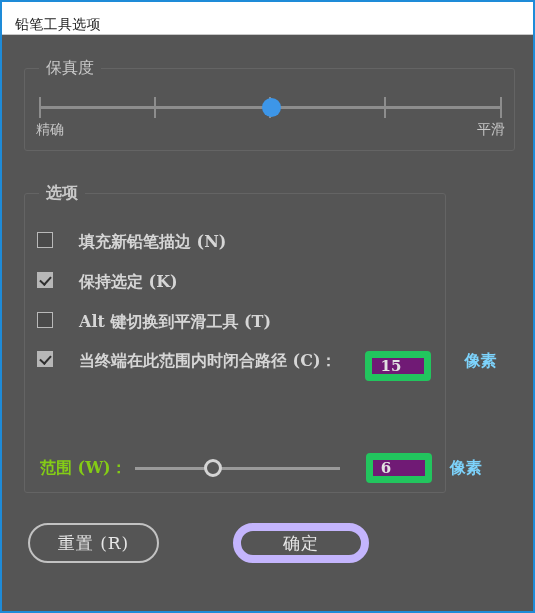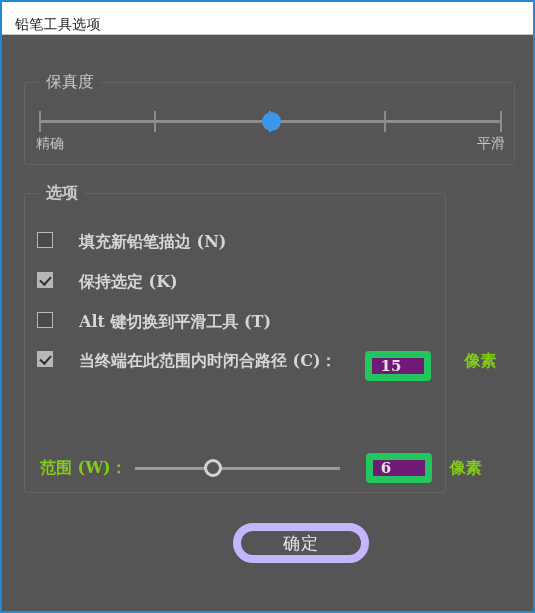--- a/index.html
+++ b/index.html
@@ -66,21 +66,21 @@
     padding: 0 7px;
     background: #555555;
     font-size: 16px;
     color: #c9c9c9;
     font-family: "DejaVu Serif", "Liberation Serif", serif;
     white-space: nowrap;
   }
 
   #group-fidelity {
     left: 22px;
-    top: 47px;
+    top: 33px;
     width: 491px;
     height: 83px;
   }
   #group-options {
     left: 22px;
     top: 158px;
     width: 422px;
     height: 300px;
     font-weight: bold;
   }
@@ -186,21 +186,21 @@
     border-radius: 4px;
     color: #e2e2e2;
     font-size: 15px;
     font-family: "DejaVu Serif", "Liberation Serif", serif;
     display: flex;
     align-items: center;
     padding-left: 8px;
   }
   .unit {
     font-size: 16px;
-    color: #84cc16;
+    color: #7dd3fc;
     font-family: "DejaVu Serif", "Liberation Serif", serif;
     white-space: nowrap;
   }
 
   
   #row-width {
     position: absolute;
     left: 15px;
     top: 258px;
     width: 460px;
@@ -325,17 +325,18 @@
         <span class="w-slider">
           <span class="w-track"></span>
           <span class="w-handle" id="w-handle" style="left: 38%;"></span>
         </span>
         <span class="numfield" style="margin-left:26px;">6</span>
         <span class="unit" style="margin-left:18px;">像素</span>
       </div>
     </div>
 
     <div class="buttons">
+      <div class="btn" id="btn-reset">重置 (R)</div>
       <div class="btn primary" id="btn-ok">确定</div>
     </div>
 
   </div>
 </div>
 
 </body></html>

